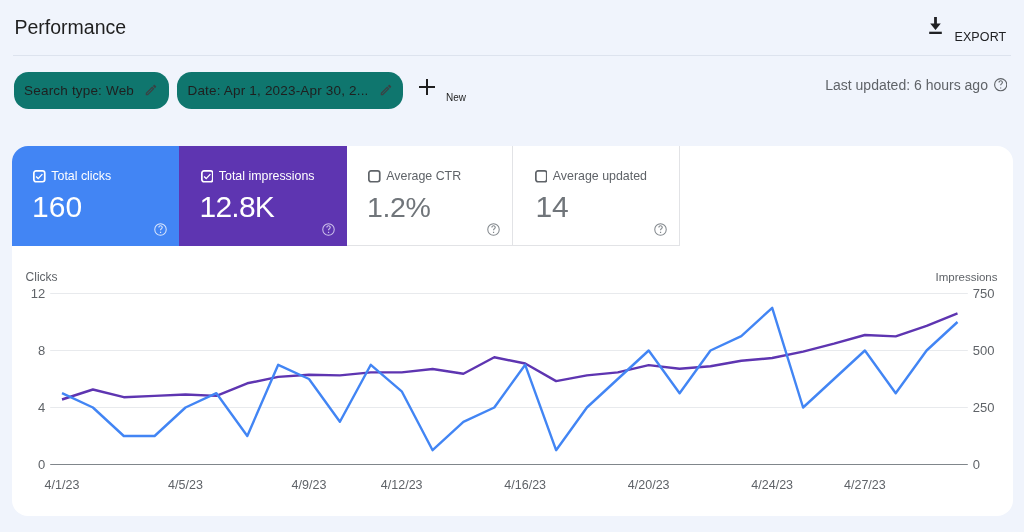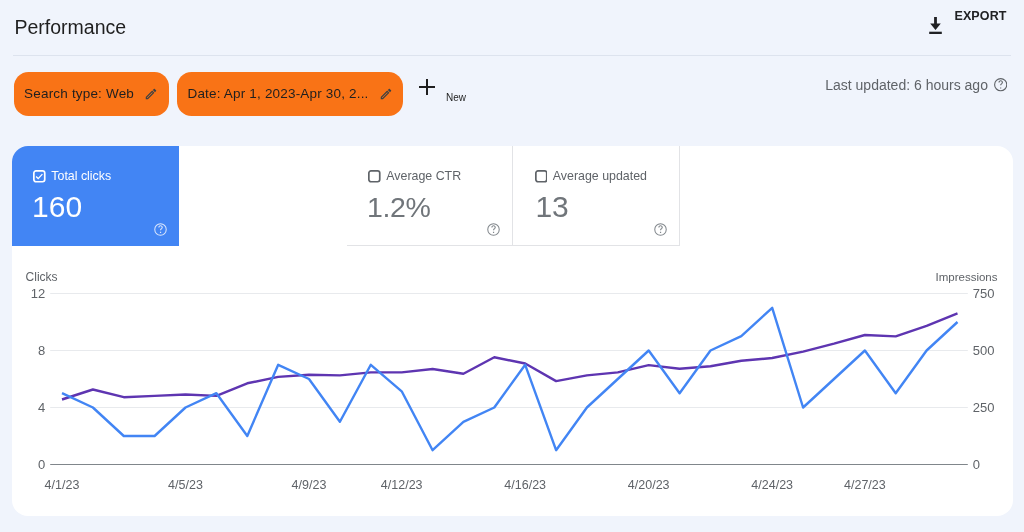--- a/index.html
+++ b/index.html
@@ -2,22 +2,22 @@
 <html><head>
 <meta charset="utf-8">
 <style>
 * { margin:0; padding:0; box-sizing:border-box; }
 html,body { width:1024px; height:532px; }
 body { font-family:"Liberation Sans", sans-serif; background:#f0f4fc; position:relative; overflow:hidden; }
 .abs { position:absolute; }
 #title { left:14.5px; top:16px; font-size:19.5px; color:#1f1f1f; }
 #divider { left:13px; top:54.5px; width:998px; height:1px; background:#dde3ee; }
 #dlicon { left:929px; top:16.5px; }
-#exptxt { left:954.5px; top:9px; color:#202124; font-size:12.5px; font-weight:bold; letter-spacing:0.1px; }
-.chip { position:absolute; top:71.8px; height:44px; background:#f97316; border-radius:14.5px; display:flex; align-items:center; font-size:13.5px; color:#1f1f1f; padding:0 10.5px; }
+#exptxt { left:954.5px; top:30px; color:#202124; font-size:12.5px; font-weight:normal; letter-spacing:0.1px; }
+.chip { position:absolute; top:71.8px; height:37px; background:#0f766e; border-radius:14.5px; display:flex; align-items:center; font-size:13.5px; color:#1f1f1f; padding:0 10.5px; }
 #chip1 { left:13.6px; }
 #chip2 { left:177px;align-items:center; }
 .chip svg { margin-left:10px; flex:none; }
 .chip span { letter-spacing:0.18px; }
 #plusicon { left:418px; top:77.5px; }
 #newtxt { left:446px; top:92px; font-size:10px; color:#1f1f1f; }
 #lastupd { position:absolute; top:70.5px; right:16.7px; height:29px; display:flex; align-items:center; font-size:14px; color:#5f6368; }
 #card { left:11.5px; top:145.5px; width:1001px; height:370.5px; background:#fff; border-radius:16px;padding-left:24px; }
 .tile { position:absolute; top:0; height:100px; }
 .tile .cb { position:absolute; left:21.9px; top:24.9px; }
@@ -74,37 +74,49 @@
         <rect x="0.85" y="0.85" width="10.9" height="10.9" rx="2.2" fill="none" stroke="#fff" stroke-width="1.7"></rect>
         <path d="M3.1 6.5 L5.2 8.6 L9.4 4.1" stroke="#fff" stroke-width="1.35" fill="none"></path>
       </svg>
     <div class="lab">Total clicks</div>
     <div class="val">160</div>
     <svg class="q" width="13" height="13" viewBox="0 0 24 24">
         <circle cx="12" cy="12" r="10.6" fill="none" stroke="#dbe7fc" stroke-width="1.9"></circle>
         <path fill="#dbe7fc" d="M11 16.2h2.2v2.2H11zm1.1-12.2c-2.3 0-4.1 1.8-4.1 4.1h2.1c0-1.1.9-2 2-2s2 .9 2 2c0 2-3.1 1.8-3.1 5.1h2.1c0-2.3 3.1-2.6 3.1-5.1 0-2.3-1.8-4.1-4.1-4.1z"></path>
       </svg>
   </div>
+  <div class="tile" id="t2">
+    <svg class="cb" width="12.6" height="12.6" viewBox="0 0 12.6 12.6">
+        <rect x="0.85" y="0.85" width="10.9" height="10.9" rx="2.2" fill="none" stroke="#fff" stroke-width="1.7"></rect>
+        <path d="M3.1 6.5 L5.2 8.6 L9.4 4.1" stroke="#fff" stroke-width="1.35" fill="none"></path>
+      </svg>
+    <div class="lab">Total impressions</div>
+    <div class="val">12.8K</div>
+    <svg class="q" width="13" height="13" viewBox="0 0 24 24">
+        <circle cx="12" cy="12" r="10.6" fill="none" stroke="#cfc3ec" stroke-width="1.9"></circle>
+        <path fill="#cfc3ec" d="M11 16.2h2.2v2.2H11zm1.1-12.2c-2.3 0-4.1 1.8-4.1 4.1h2.1c0-1.1.9-2 2-2s2 .9 2 2c0 2-3.1 1.8-3.1 5.1h2.1c0-2.3 3.1-2.6 3.1-5.1 0-2.3-1.8-4.1-4.1-4.1z"></path>
+      </svg>
+  </div>
   <div class="tile" id="t3">
     <svg class="cb" width="12.6" height="12.6" viewBox="0 0 12.6 12.6">
         <rect x="0.85" y="0.85" width="10.9" height="10.9" rx="2.2" fill="none" stroke="#5f6368" stroke-width="1.7"></rect>
       </svg>
     <div class="lab">Average CTR</div>
     <div class="val">1.2%</div>
     <svg class="q" width="13" height="13" viewBox="0 0 24 24">
         <circle cx="12" cy="12" r="10.6" fill="none" stroke="#80868b" stroke-width="1.9"></circle>
         <path fill="#80868b" d="M11 16.2h2.2v2.2H11zm1.1-12.2c-2.3 0-4.1 1.8-4.1 4.1h2.1c0-1.1.9-2 2-2s2 .9 2 2c0 2-3.1 1.8-3.1 5.1h2.1c0-2.3 3.1-2.6 3.1-5.1 0-2.3-1.8-4.1-4.1-4.1z"></path>
       </svg>
   </div>
   <div class="tile" id="t4">
     <svg class="cb" width="12.6" height="12.6" viewBox="0 0 12.6 12.6">
         <rect x="0.85" y="0.85" width="10.9" height="10.9" rx="2.2" fill="none" stroke="#5f6368" stroke-width="1.7"></rect>
       </svg>
     <div class="lab">Average updated</div>
-    <div class="val">13</div>
+    <div class="val">14</div>
     <svg class="q" width="13" height="13" viewBox="0 0 24 24">
         <circle cx="12" cy="12" r="10.6" fill="none" stroke="#80868b" stroke-width="1.9"></circle>
         <path fill="#80868b" d="M11 16.2h2.2v2.2H11zm1.1-12.2c-2.3 0-4.1 1.8-4.1 4.1h2.1c0-1.1.9-2 2-2s2 .9 2 2c0 2-3.1 1.8-3.1 5.1h2.1c0-2.3 3.1-2.6 3.1-5.1 0-2.3-1.8-4.1-4.1-4.1z"></path>
       </svg>
   </div>
 </div>
 
 <svg class="abs" id="chart" style="left:0;top:0" width="1024" height="532" viewBox="0 0 1024 532">
   <text x="25.6" y="280.8" font-size="12" fill="#5f6368">Clicks</text>
   <text x="997.5" y="280.8" font-size="11.5" fill="#5f6368" text-anchor="end">Impressions</text>

